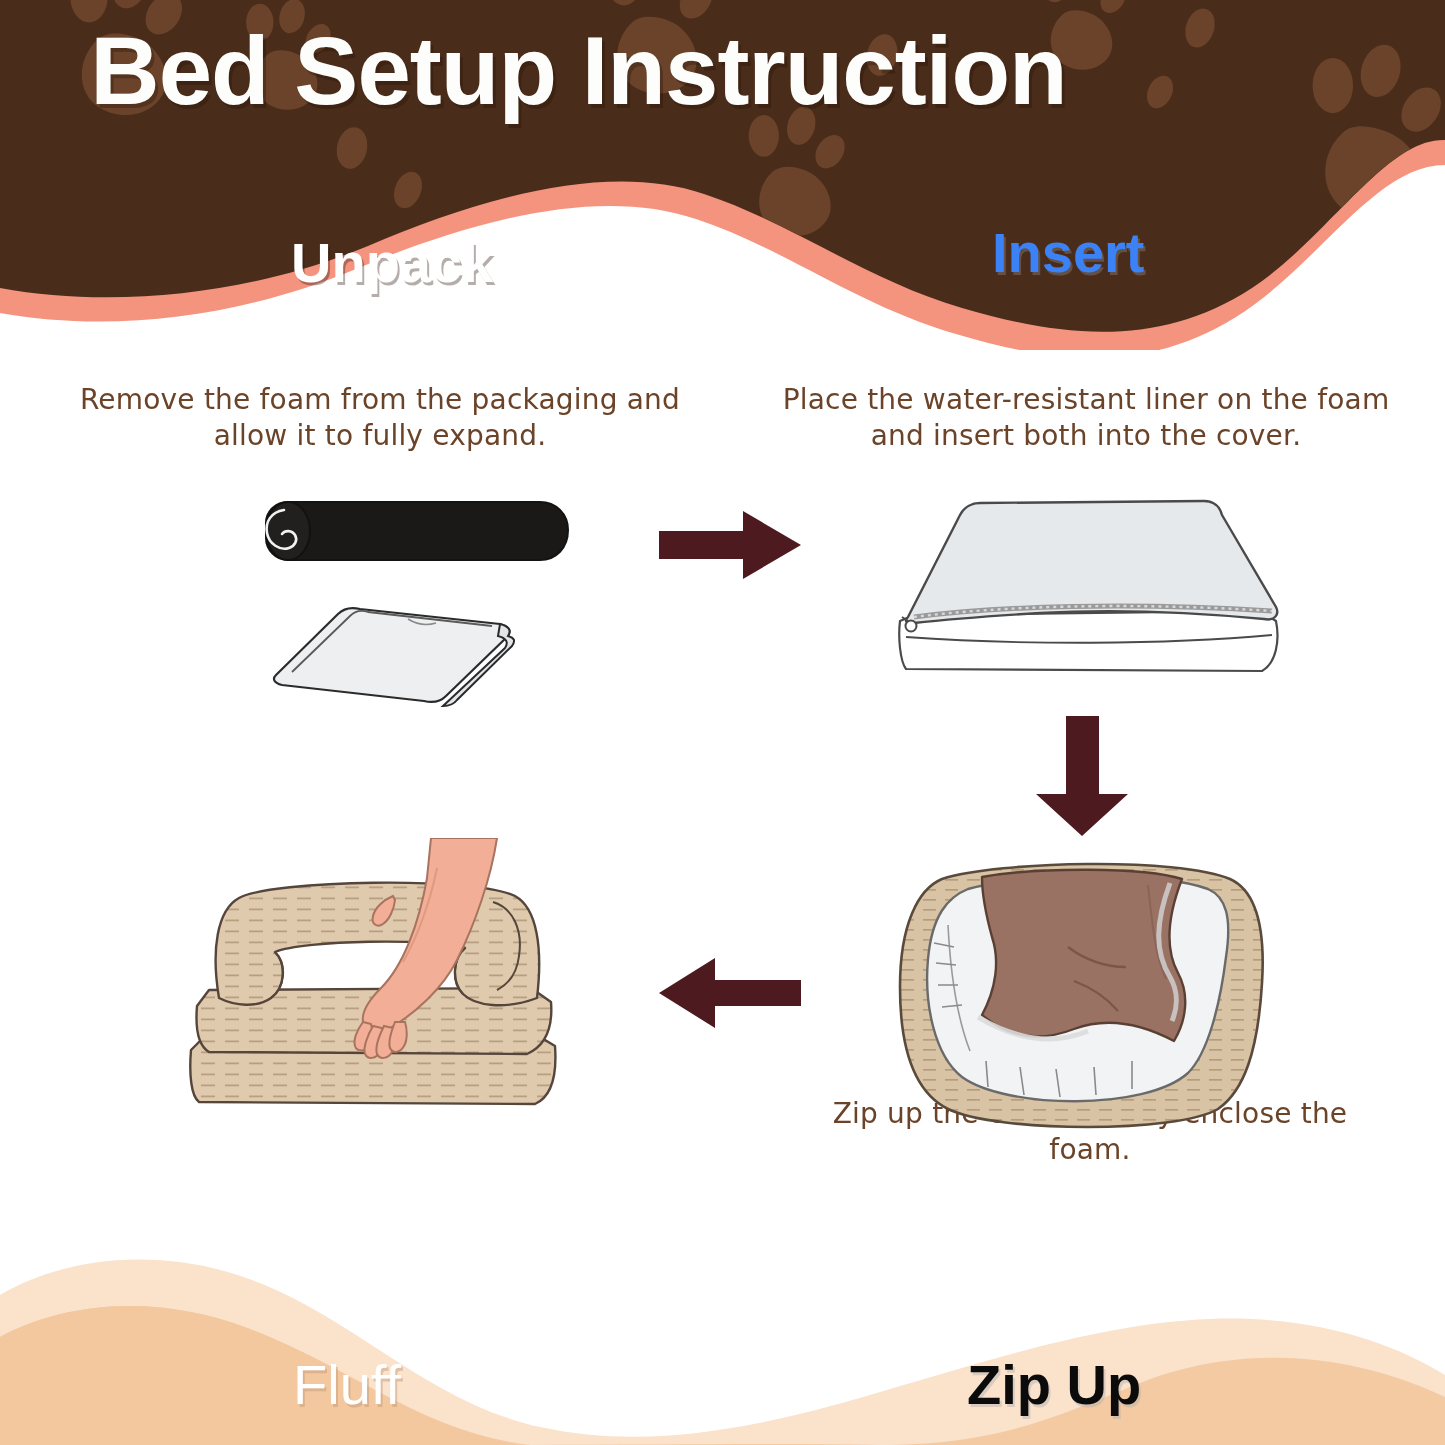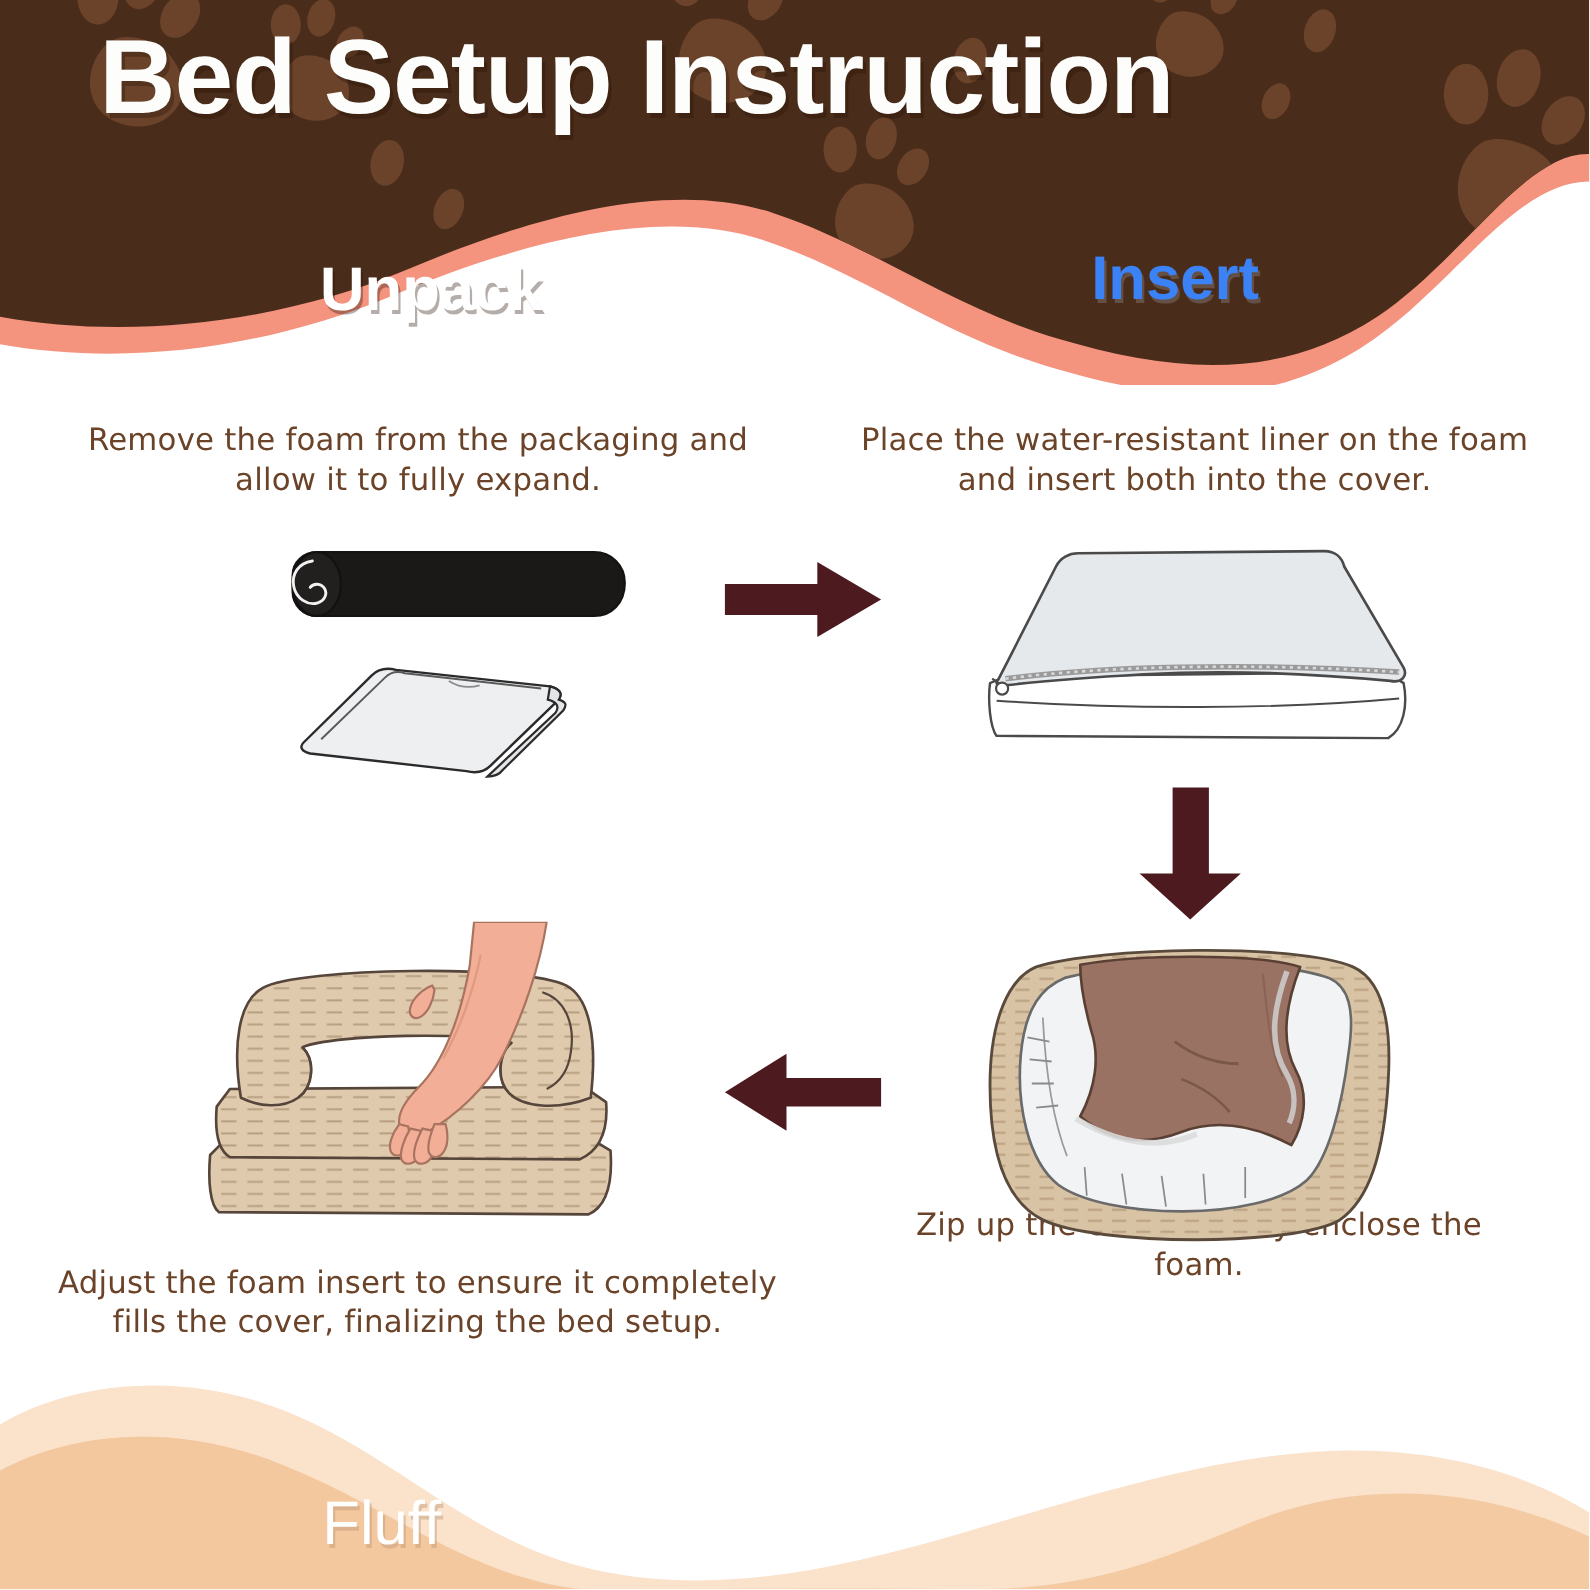--- a/index.html
+++ b/index.html
@@ -148,21 +148,20 @@
       </g>
     </svg>
   </div>
 
   <div id="page-title">Bed Setup Instruction</div>
   <div class="step-badge" id="badge-unpack">Unpack</div>
   <div class="step-badge" id="badge-insert">Insert</div>
 
   <div class="caption" id="cap-unpack">Remove the foam from the packaging and allow it to fully expand.</div>
   <div class="caption" id="cap-insert">Place the water-resistant liner on the foam and insert both into the cover.</div>
-  <div class="caption" id="cap-fluff">Adjust the foam insert to ensure it completely fills the cover, finalizing the bed setup.</div>
   <div class="caption" id="cap-zip">Zip up the cover to fully enclose the foam.</div>
 
   <div class="figure" id="fig-unpack">
     <svg width="380" height="230" viewBox="0 0 380 230" xmlns="http://www.w3.org/2000/svg">
 
       <g>
         <path d="M26,33 C26,21 36,12 48,12 H300 C316,12 328,24 328,40 C328,58 316,70 300,70
                  H48 C36,70 26,60 26,48 Z" fill="#1b1818" stroke="#151212" stroke-width="2"></path>
         <ellipse cx="48" cy="41" rx="22" ry="29" fill="#221f1f" stroke="#121010" stroke-width="2"></ellipse>
         <path d="M44,20 C31,22 25,32 27,43 C29,54 40,61 49,58 C55,56 58,50 55,45
@@ -321,14 +320,15 @@
 
       <path d="M0,82 C60,50 150,36 250,74 C350,112 420,174 520,190
                H0 Z" fill="#F3C89F"></path>
       <path d="M0,82 C60,50 150,36 250,74 C352,114 424,178 530,190
                C660,190 770,188 880,190
                C1000,190 1060,160 1140,128 C1220,96 1330,88 1445,142 V190 H0 Z" fill="#F3C89F" opacity="0.95"></path>
     </svg>
   </div>
 
   <div id="badge-fluff">Fluff</div>
+  <div id="badge-zipup">Zip Up</div>
 
 </div>
 
 </body></html>

